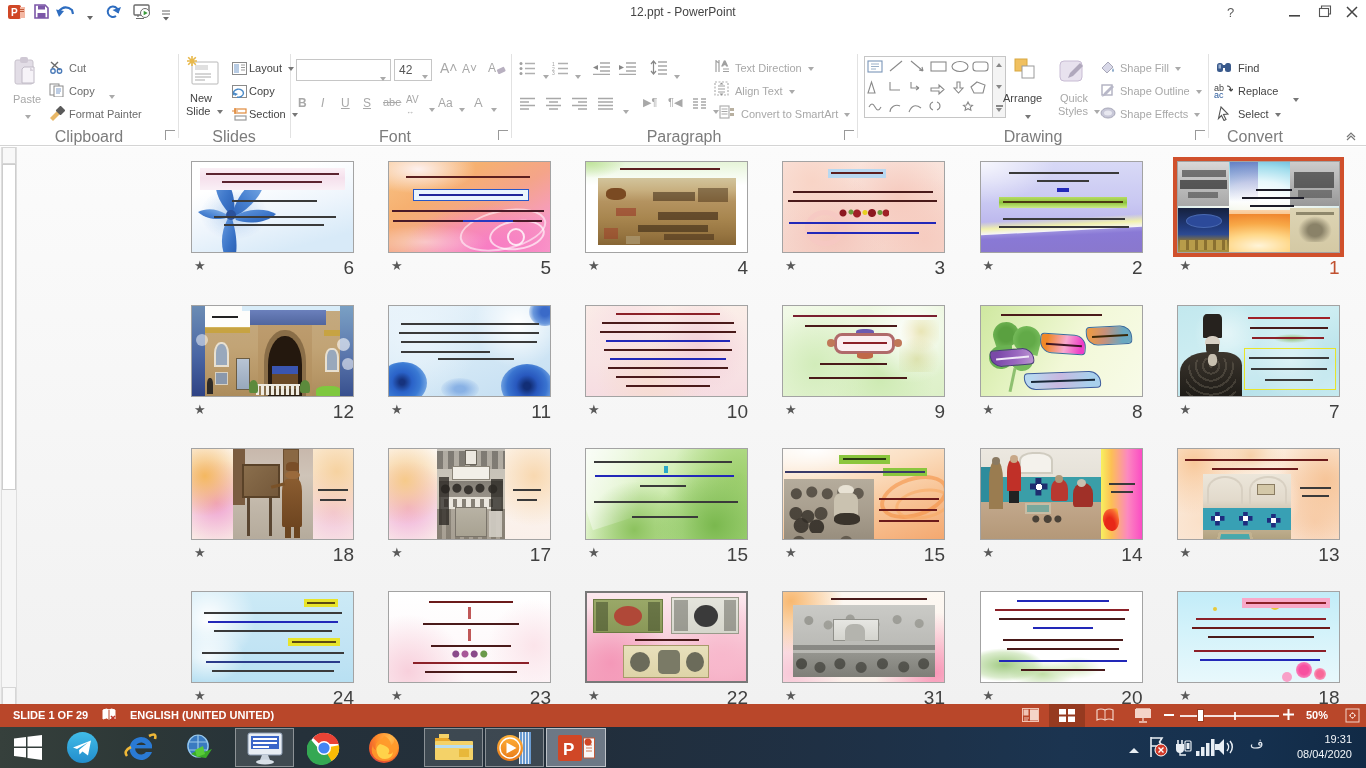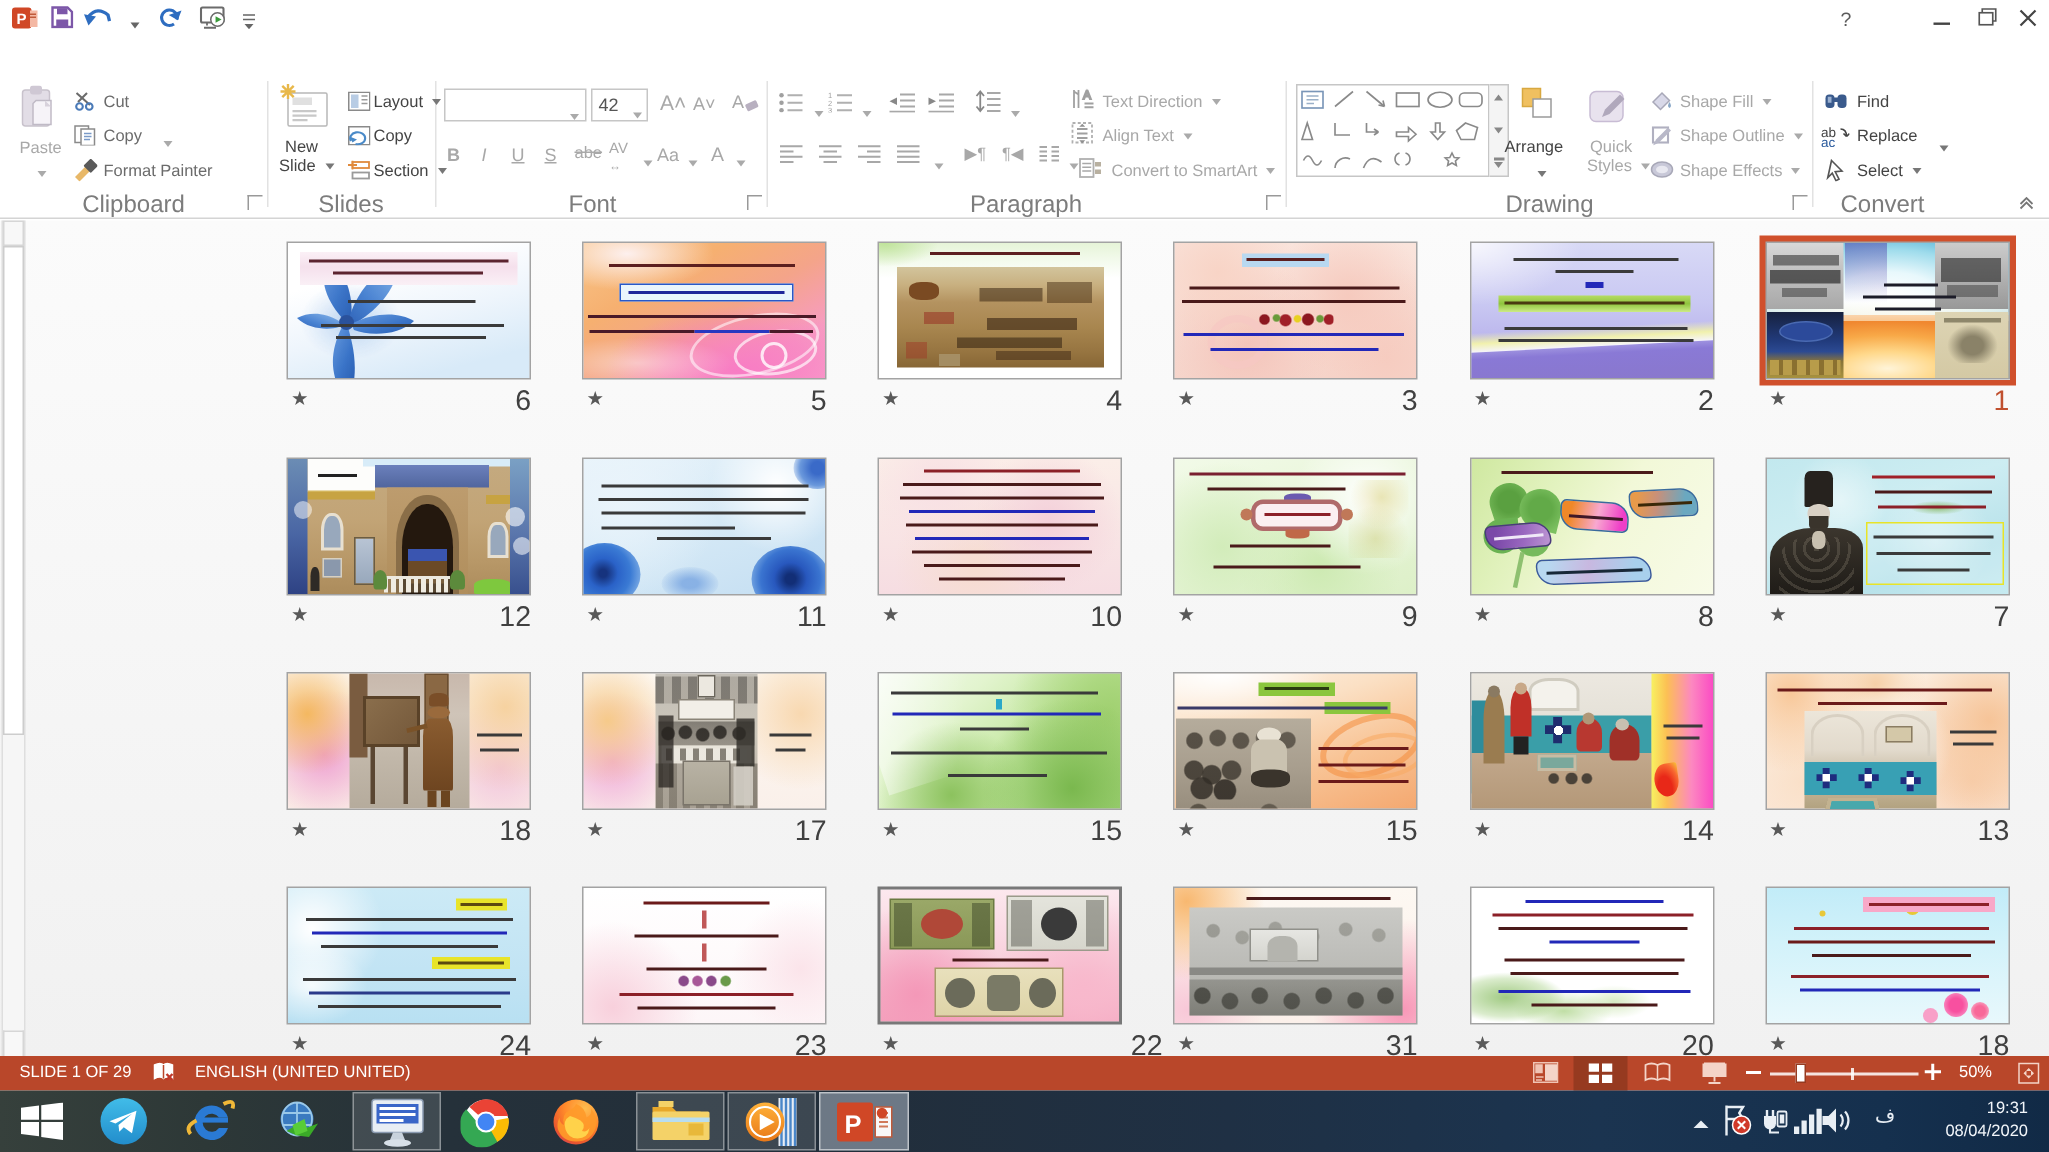--- a/index.html
+++ b/index.html
@@ -30,29 +30,30 @@
 
 #vsb{position:absolute;left:1px;top:0px;width:16px;height:557px;background:#f6f6f6;border-right:1px solid #dedede;border-left:1px solid #dedede;}
 #vsb .arr{position:absolute;left:0;width:14px;height:17px;background:#f8f8f8;border:1px solid #d6d6d6;}
 #vsb .thumb{position:absolute;left:0;top:17px;width:14px;height:326px;background:#fff;border:1px solid #cdcdcd;}
 
 .sl{position:absolute;width:163px;height:92px;background:#fff;border:1px solid #a3a3a3;overflow:hidden;}
 .num{position:absolute;width:165px;font-size:19px;color:#404040;text-align:right;}
 .star{position:absolute;font-size:13px;color:#595959;line-height:13px;}
 .tl{position:absolute;height:2px;background:#3a3a3a;}
 
-#statusbar{position:absolute;left:0;top:704px;width:1366px;height:23px;background:#b9472a;color:#fff;font-size:11px;}
+#statusbar{position:absolute;left:0;top:704px;width:1366px;height:23px;background:#b9472a;color:#fff;font-size:11px;font-weight:bold;}
 
 #taskbar{position:absolute;left:0;top:727px;width:1366px;height:41px;
  background:linear-gradient(90deg,#36403c 0%,#2d3837 10%,#25313a 22%,#222e3a 40%,#1f3044 60%,#1b3450 78%,#15304e 92%,#112a46 100%);}
 </style>
 </head>
 <body>
 <div id="app">
  <div id="titlebar">
+   <div id="title">12.ppt - PowerPoint</div>
    <div class="abs" style="left:8px;top:3px;width:18px;height:18px;">
      <svg width="18" height="18">
           <rect x="0" y="2" width="13" height="14" rx="2" fill="#d04726"></rect>
           <text x="3" y="13" font-size="10" fill="#fff" font-family="Liberation Sans" font-weight="bold">P</text>
           <rect x="12" y="4" width="5" height="11" fill="#f4b8a4"></rect>
           <rect x="12" y="6" width="4" height="1" fill="#c05a3a"></rect>
           <rect x="12" y="8" width="4" height="1" fill="#c05a3a"></rect>
         </svg>
    </div>
    <div class="abs" style="left:34px;top:4px;width:15px;height:15px;">
@@ -825,21 +826,21 @@
  <div class="tl" style="left:16px;top:58px;width:132px;background:#8c2028;"></div>
  <div class="tl" style="left:22px;top:67px;width:120px;background:#2228b8;"></div>
  <div class="abs" style="left:118px;top:70px;width:16px;height:16px;background:radial-gradient(circle,#f850a0 40%,#f888c0 75%);border-radius:50%;"></div>
  <div class="abs" style="left:136px;top:76px;width:12px;height:12px;background:radial-gradient(circle,#f86898 40%,#f8a0c0 75%);border-radius:50%;"></div>
  <div class="abs" style="left:104px;top:80px;width:10px;height:10px;background:#f8a0c8;border-radius:50%;"></div>
 </div>
 <div class="num" style="left:189px;top:539.5px;">24</div>
 <div class="star" style="left:194px;top:541.5px;">★</div>
 <div class="num" style="left:386px;top:539.5px;">23</div>
 <div class="star" style="left:391px;top:541.5px;">★</div>
-<div class="num" style="left:610px;top:539.5px;">22</div>
+<div class="num" style="left:583px;top:539.5px;">22</div>
 <div class="star" style="left:588px;top:541.5px;">★</div>
 <div class="num" style="left:780px;top:539.5px;">31</div>
 <div class="star" style="left:785px;top:541.5px;">★</div>
 <div class="num" style="left:977.5px;top:539.5px;">20</div>
 <div class="star" style="left:982.5px;top:541.5px;">★</div>
 <div class="num" style="left:1174.5px;top:539.5px;">18</div>
 <div class="star" style="left:1179.5px;top:541.5px;">★</div>
    </div>
  </div>
  <div id="statusbar">

